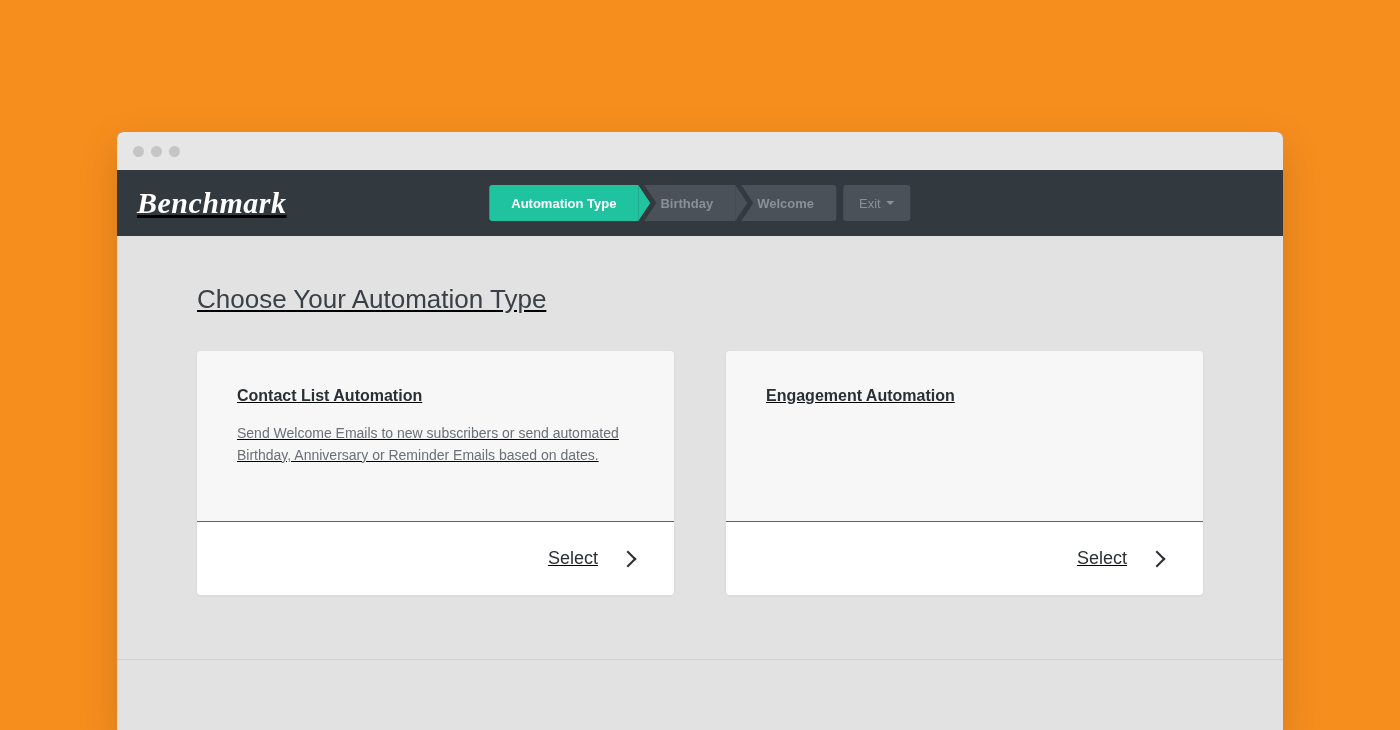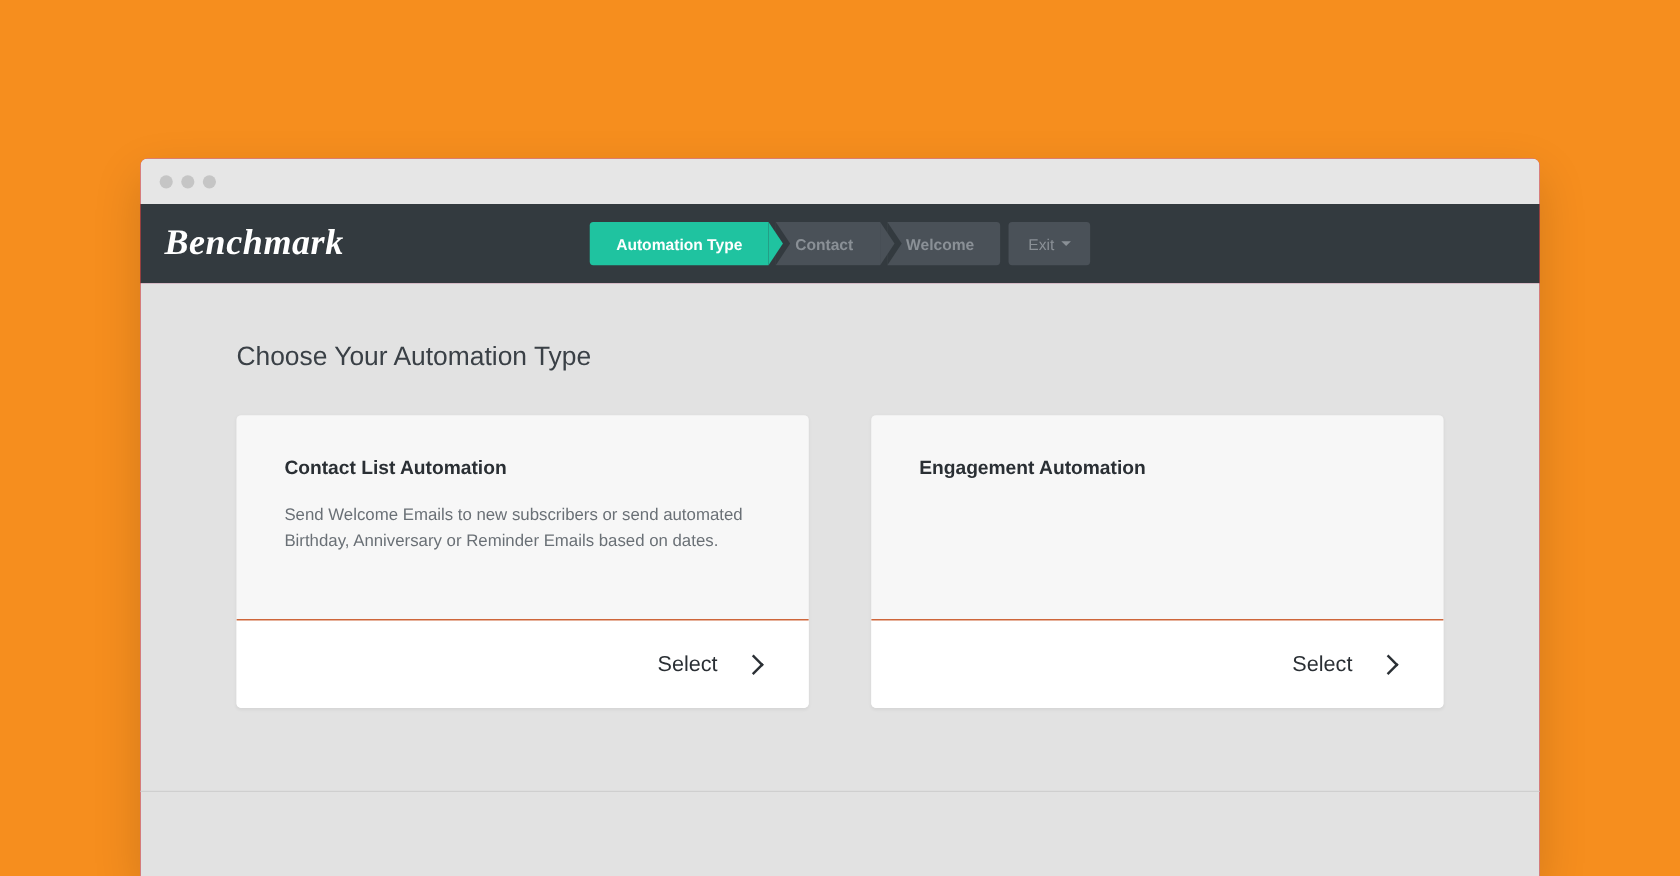--- a/index.html
+++ b/index.html
@@ -9,24 +9,25 @@
       height: 730px;
       font-family: -apple-system, BlinkMacSystemFont, 'Segoe UI', Helvetica, Arial, sans-serif;
       overflow: hidden;
     }
     .browser-window {
       position: absolute;
       top: 132px;
       left: 117px;
       width: 1166px;
       height: 598px;
-      background: #be185d;
+      background: #7f1d1d;
       border-radius: 6px 6px 0 0;
       box-shadow: 0 15px 40px rgba(0,0,0,0.15);
       overflow: hidden;
+      text-decoration: underline;
     }
     .browser-chrome {
       height: 38px;
       background: #e6e6e6;
       display: flex;
       align-items: center;
       padding-left: 16px;
       gap: 7px;
     }
     .traffic-light {
@@ -125,21 +126,21 @@
       border-right: 4px solid transparent;
       border-top: 4px solid #8a9096;
     }
     .content {
       background: #e2e2e2;
       padding: 48px 80px 0 80px;
       height: calc(100% - 104px);
       position: relative;
     }
     .page-title {
-      font-size: 22px;
+      font-size: 26px;
       font-weight: 400;
       color: #3a4046;
       margin-bottom: 36px;
     }
     .cards {
       display: flex;
       gap: 52px;
     }
     .card {
       flex: 1;
@@ -203,21 +204,21 @@
   <div class="browser-chrome">
     <div class="traffic-light"></div>
     <div class="traffic-light"></div>
     <div class="traffic-light"></div>
   </div>
 
   <div class="app-header">
     <div class="logo">Benchmark</div>
     <div class="steps">
       <div class="step active">Automation Type</div>
-      <div class="step">Contact</div>
+      <div class="step">Birthday</div>
       <div class="step">Welcome</div>
       <button class="exit-btn">
         <span>Exit</span>
         <span class="exit-caret"></span>
       </button>
     </div>
   </div>
 
   <div class="content">
     <h1 class="page-title">Choose Your Automation Type</h1>

